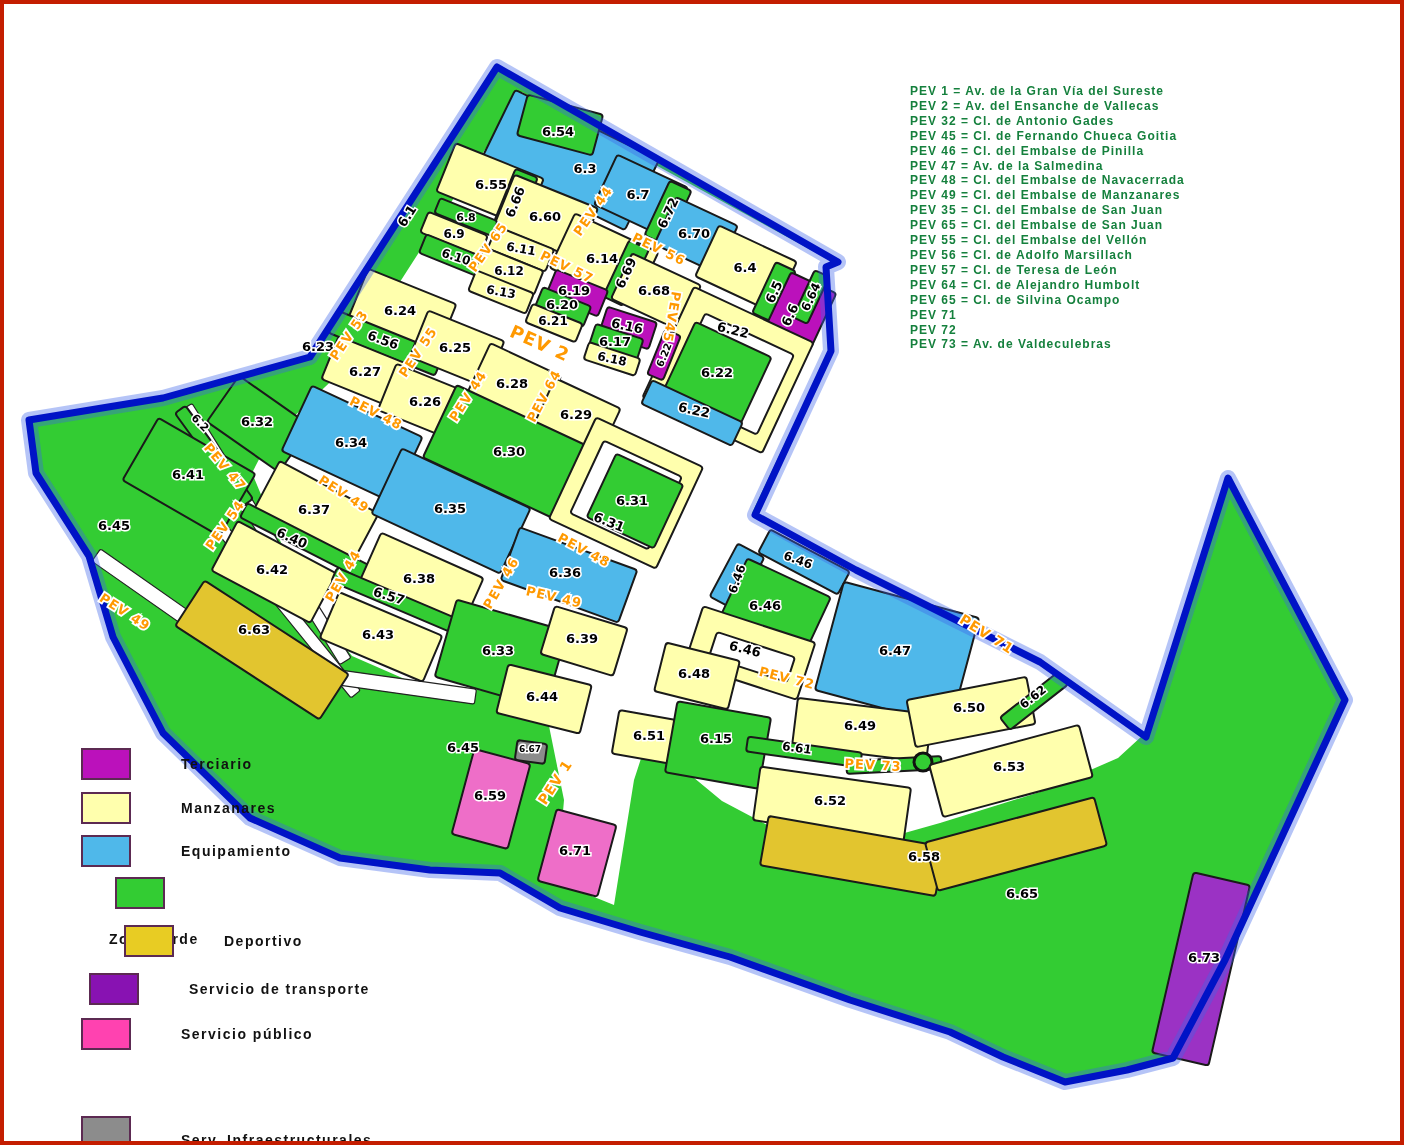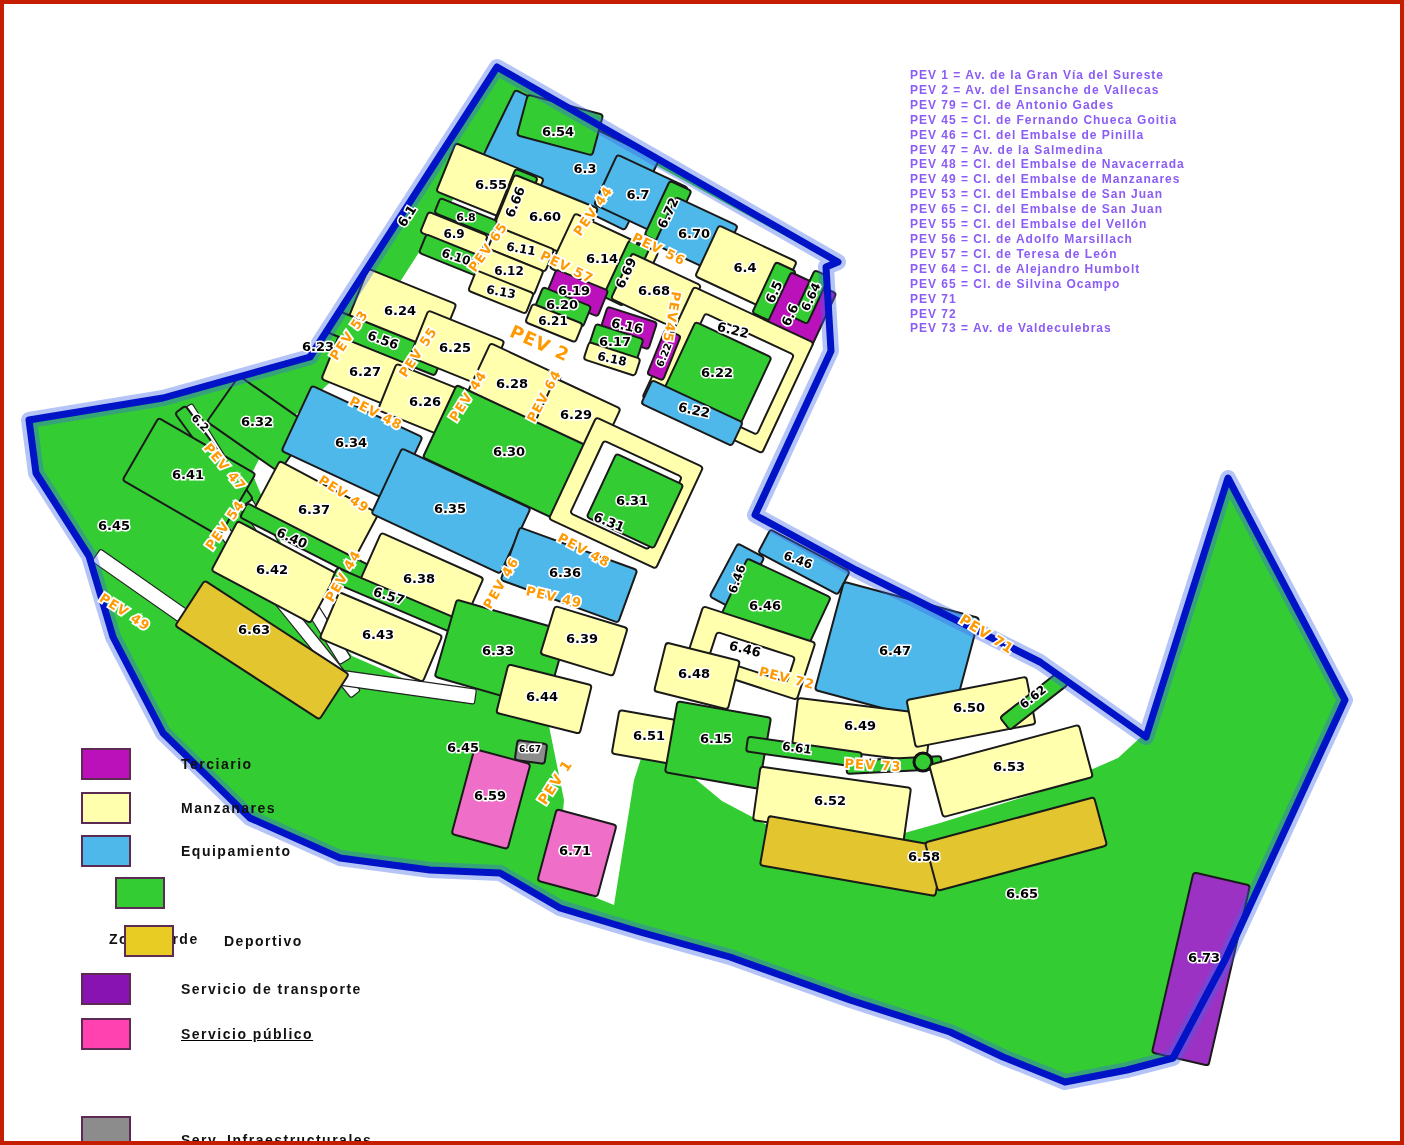--- a/index.html
+++ b/index.html
@@ -1,20 +1,20 @@
 <!DOCTYPE html>
 <html><head>
 <meta charset="utf-8">
 <style>
   html,body{margin:0;padding:0;background:#fff;}
   .page{position:relative;width:1404px;height:1145px;box-sizing:border-box;
         border:4px solid #c41d00;background:#ffffff;overflow:hidden;
         font-family:"Liberation Sans",sans-serif;}
   #map-svg{position:absolute;left:0;top:0;}
-  .street-key{position:absolute;left:906px;top:64px;color:#8b5cf6;
+  .street-key{position:absolute;left:906px;top:80px;color:#15803d;
         font-weight:bold;font-size:12px;line-height:14.9px;letter-spacing:1px;}
   .street-key div{white-space:pre;}
   .legend{position:absolute;left:0;top:0;width:420px;height:1145px;pointer-events:none;}
   .legend-item{position:absolute;left:77px;display:flex;align-items:center;gap:22px;}
   .legend-swatch{display:inline-block;width:46px;height:28px;border:2px solid #5c2a52;}
   .legend-label{margin-left:28px;font-weight:bold;font-size:14px;letter-spacing:1.5px;color:#111;}
   .plabel{font-family:"DejaVu Sans","Liberation Sans",sans-serif;font-weight:bold;
           paint-order:stroke;stroke:#ffffff;stroke-width:3px;fill:#000;}
   .slabel{font-family:"DejaVu Sans","Liberation Sans",sans-serif;font-weight:bold;
           paint-order:stroke;stroke:#ffffff;stroke-width:3.5px;fill:#ff9900;}
@@ -219,27 +219,27 @@
         <text class="slabel" text-anchor="middle" dominant-baseline="central" font-size="13" letter-spacing="1" transform="translate(121,608) rotate(33)">PEV 49</text>
         <text class="slabel" text-anchor="middle" dominant-baseline="central" font-size="14" letter-spacing="1" transform="translate(983,630) rotate(32)">PEV 71</text>
         <text class="slabel" text-anchor="middle" dominant-baseline="central" font-size="13" letter-spacing="1" transform="translate(783,674) rotate(14)">PEV 72</text>
         <text class="slabel" text-anchor="middle" dominant-baseline="central" font-size="14" letter-spacing="1" transform="translate(551,778) rotate(-57)">PEV 1</text>
         <text class="slabel" text-anchor="middle" dominant-baseline="central" font-size="13" letter-spacing="1" transform="translate(869,761) rotate(3)">PEV 73</text>
       </g>
     </svg>
   <div class="street-key" id="street-key">
       <div>PEV 1 = Av. de la Gran Vía del Sureste</div>
       <div>PEV 2 = Av. del Ensanche de Vallecas</div>
-      <div>PEV 79 = Cl. de Antonio Gades</div>
+      <div>PEV 32 = Cl. de Antonio Gades</div>
       <div>PEV 45 = Cl. de Fernando Chueca Goitia</div>
       <div>PEV 46 = Cl. del Embalse de Pinilla</div>
       <div>PEV 47 = Av. de la Salmedina</div>
       <div>PEV 48 = Cl. del Embalse de Navacerrada</div>
       <div>PEV 49 = Cl. del Embalse de Manzanares</div>
-      <div>PEV 53 = Cl. del Embalse de San Juan</div>
+      <div>PEV 35 = Cl. del Embalse de San Juan</div>
       <div>PEV 65 = Cl. del Embalse de San Juan</div>
       <div>PEV 55 = Cl. del Embalse del Vellón</div>
       <div>PEV 56 = Cl. de Adolfo Marsillach</div>
       <div>PEV 57 = Cl. de Teresa de León</div>
       <div>PEV 64 = Cl. de Alejandro Humbolt</div>
       <div>PEV 65 = Cl. de Silvina Ocampo</div>
       <div>PEV 71</div>
       <div>PEV 72</div>
       <div>PEV 73 = Av. de Valdeculebras</div>
     </div>
@@ -257,25 +257,25 @@
         <span class="legend-label">Equipamiento</span>
       </div>
       <div class="legend-item" style="top: 873px; flex-direction: column;">
         <span class="legend-swatch" style="background: rgb(51, 204, 51);"></span>
         <span class="legend-label">Zona verde</span>
       </div>
       <div class="legend-item" style="top: 921px; margin-left: 43px;">
         <span class="legend-swatch" style="background: rgb(232, 204, 35);"></span>
         <span class="legend-label">Deportivo</span>
       </div>
-      <div class="legend-item" style="top: 969px;">
+      <div class="legend-item" style="top: 969px; margin-left: 8px;">
         <span class="legend-swatch" style="background: rgb(136, 18, 178);"></span>
         <span class="legend-label">Servicio de transporte</span>
       </div>
-      <div class="legend-item" style="top: 1014px; text-decoration: underline;">
+      <div class="legend-item" style="top: 1014px;">
         <span class="legend-swatch" style="background: rgb(255, 66, 176);"></span>
         <span class="legend-label">Servicio público</span>
       </div>
       <div class="legend-item" style="top: 1112px; align-items: flex-end;">
         <span class="legend-swatch" style="background: rgb(140, 140, 140);"></span>
         <span class="legend-label">Serv. Infraestructurales</span>
       </div>
     </div>
 </div>
 

